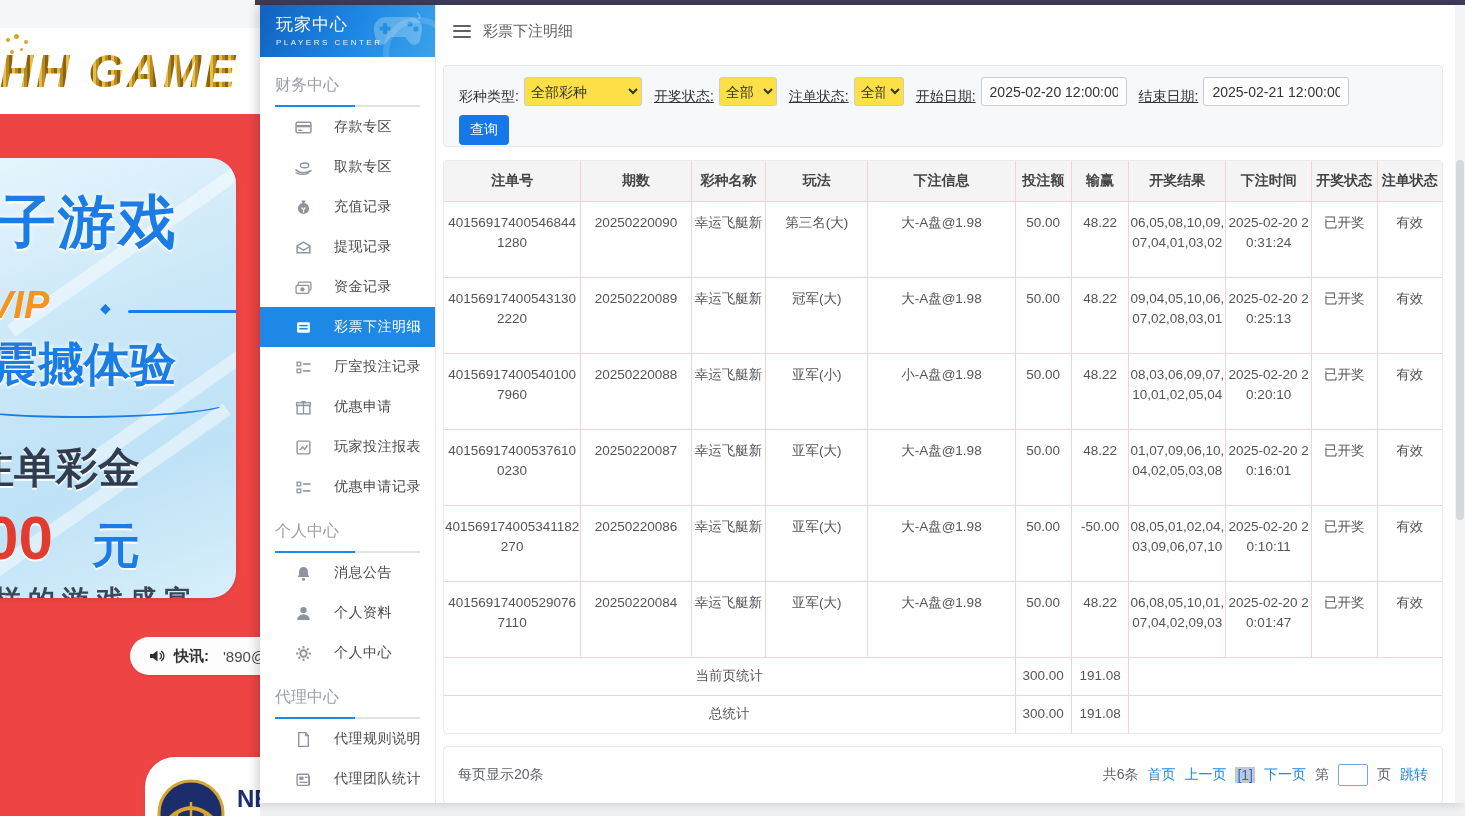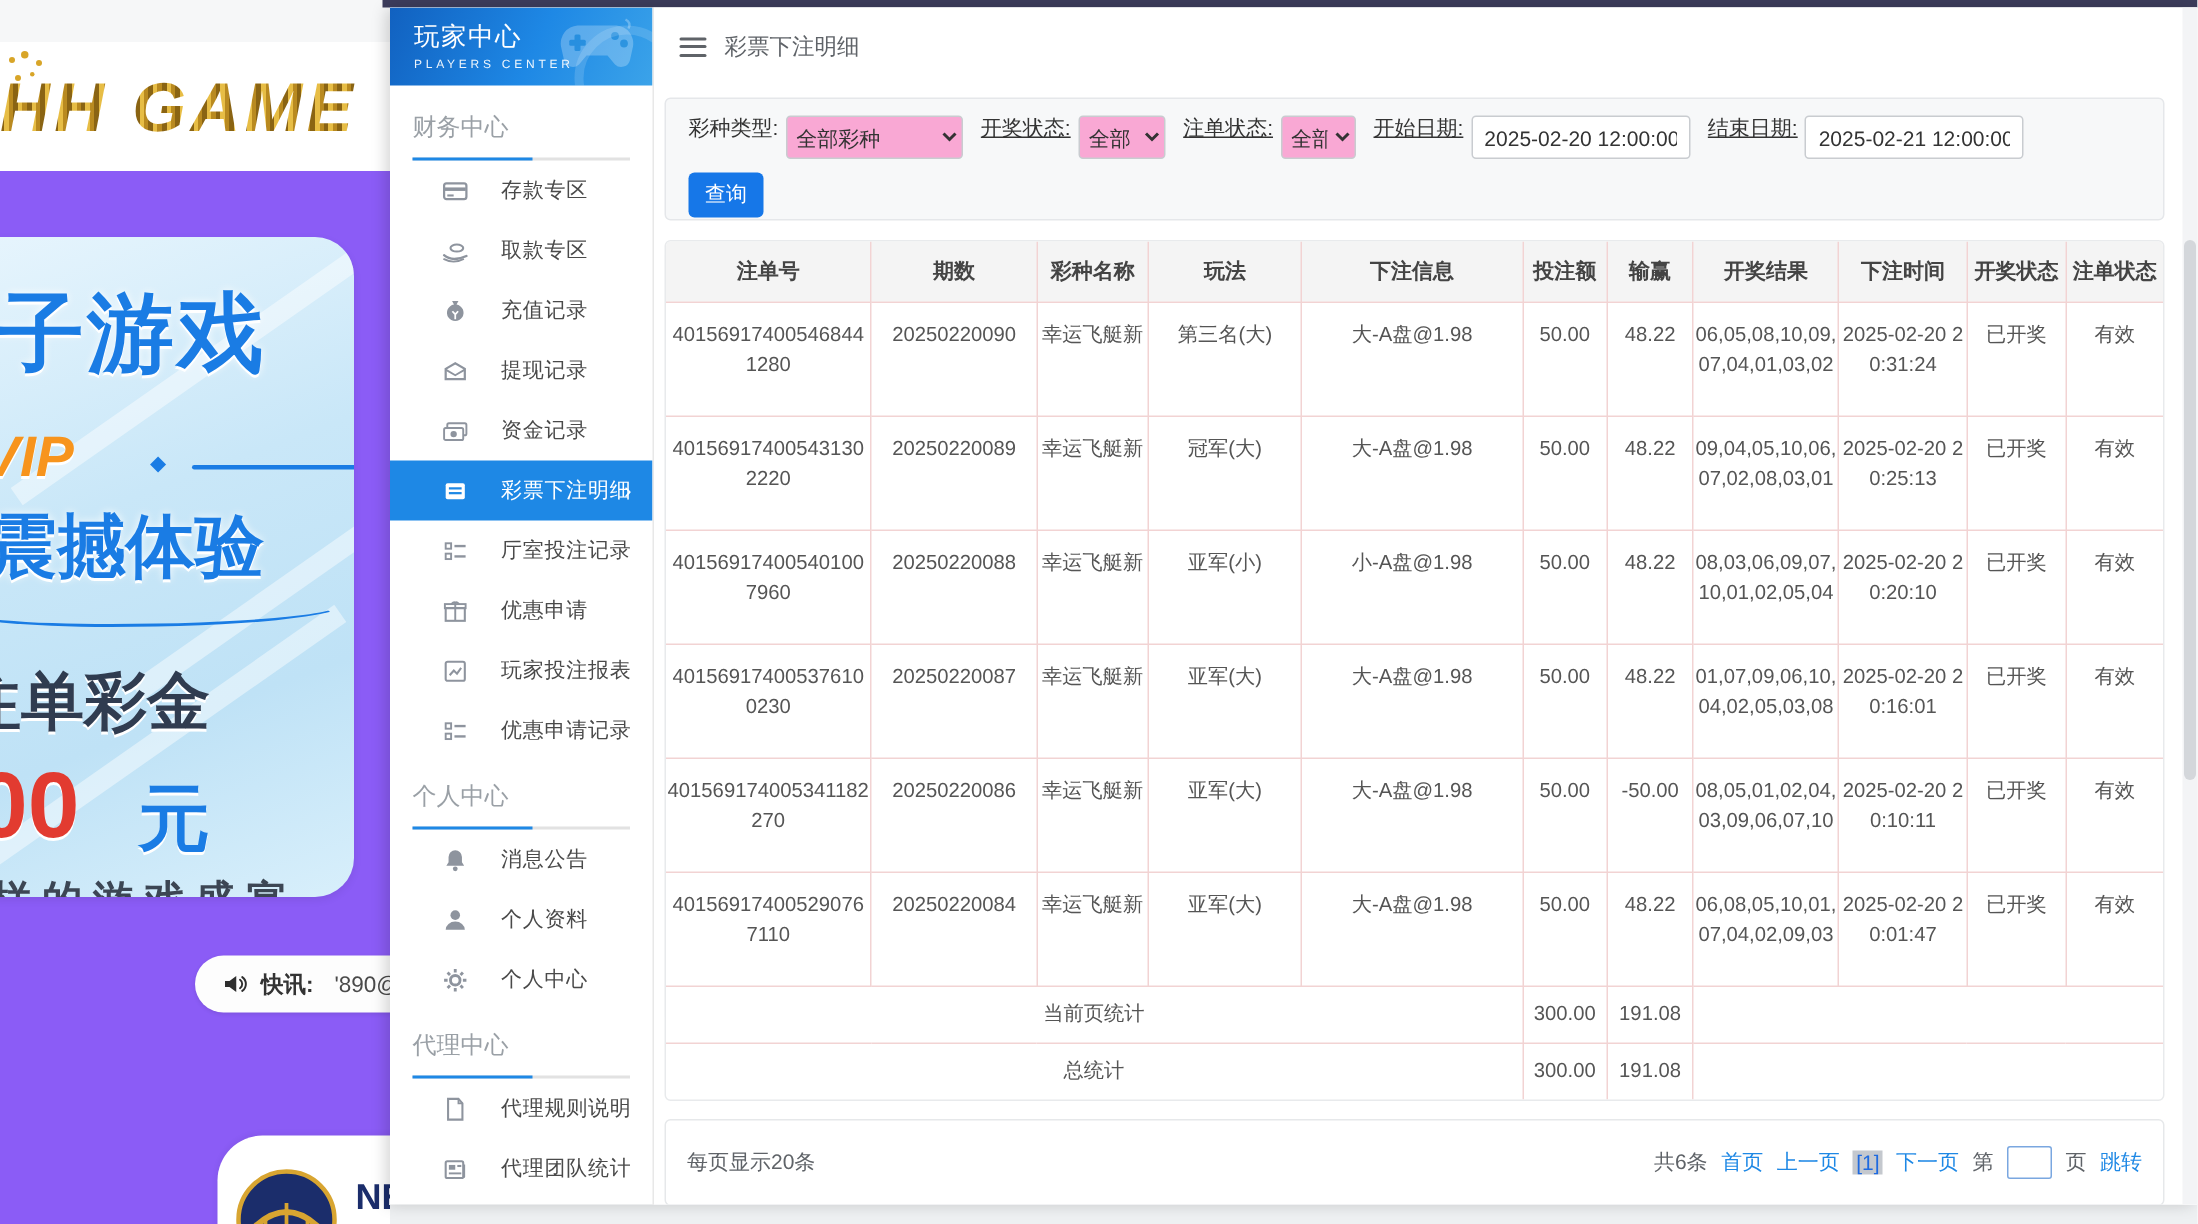--- a/index.html
+++ b/index.html
@@ -1,20 +1,20 @@
 <!DOCTYPE html>
 <html><head>
 <meta charset="utf-8">
 <style>
   * { margin:0; padding:0; box-sizing:border-box; }
   html,body { width:1465px; height:816px; overflow:hidden; }
   body { position:relative; background:#eef0f2; font-family:"Liberation Sans","DejaVu Sans",sans-serif; color:#555; }
 
   
-  .bg-left { position:absolute; left:0; top:0; width:260px; height:816px; background:#8b5cf6; overflow:hidden; }
+  .bg-left { position:absolute; left:0; top:0; width:260px; height:816px; background:#ef4444; overflow:hidden; }
   .bg-topstrip { position:absolute; left:0; top:0; width:260px; height:28px; background:#f6f7f8; }
   .logo-band { position:absolute; left:0; top:28px; width:260px; height:86px; background:#ffffff; overflow:hidden; }
   .hh-logo { position:absolute; left:0px; top:16px; font-size:46px; font-weight:900; font-style:italic; letter-spacing:3px; white-space:nowrap;
     background:repeating-linear-gradient(90deg,#8a6413 0 3px,#e7bd45 3px 6px,#b98a20 6px 9px);
     -webkit-background-clip:text; background-clip:text; color:transparent; }
   .logo-dot { position:absolute; border-radius:50%; background:#d8a528; }
 
   .promo-banner { position:absolute; left:-26px; top:158px; width:262px; height:440px; border-radius:26px;
     background:linear-gradient(160deg,#e7f5fd 0%,#c9e7f8 40%,#bfe2f6 70%,#d8effb 100%); overflow:hidden;
     box-shadow:0 2px 6px rgba(0,0,0,.08); }
@@ -69,24 +69,24 @@
   .sb-chevron { position:absolute; right:14px; font-size:15px; color:#fff; }
 
   
   .main { flex:1; position:relative; background:#fff; overflow:hidden; }
   .topbar { height:52px; display:flex; align-items:center; padding-left:17px; color:#5f6368; }
   .hamburger { width:18px; height:13px; display:flex; flex-direction:column; justify-content:space-between; cursor:pointer; }
   .hamburger span { display:block; height:2px; background:#5f6368; border-radius:1px; }
   .topbar-title { margin-left:12px; font-size:15px; color:#5f6368; }
 
   .filter-card { margin:8px 22px 0 7px; height:82px; background:#f7f8f9; border:1px solid #e5e7ea; border-radius:4px; padding:11px 0 0 15px; }
-  .filter-row { display:flex; align-items:flex-start; font-size:14px; color:#333; }
+  .filter-row { display:flex; align-items:flex-end; font-size:14px; color:#333; }
   .filter-row label { margin-right:5px; }
   .filter-row .gap { margin-left:12px;text-decoration:underline; }
-  select { height:29px; border:1px solid #c9ccd0; border-radius:3px; background:#f9a8d4; color:#333; font-size:14px; font-family:inherit; padding:0 2px; }
+  select { height:29px; border:1px solid #c9ccd0; border-radius:3px; background:#fde047; color:#333; font-size:14px; font-family:inherit; padding:0 2px; }
   .sel-lottery { width:118px; }
   .sel-draw { width:58px; }
   .sel-bet { width:50px; }
   input.date-input { width:146px; height:29px; border:1px solid #c9ccd0; border-radius:3px; color:#333; font-size:14px; font-family:inherit; padding:0 8px; background:#fff; }
   .search-btn { margin-top:9px; width:50px; height:30px; background:#1677e8; border:none; border-radius:4px; color:#fff; font-size:14px; font-family:inherit; cursor:pointer; }
 
   .table-wrap { margin:13px 22px 0 7px; border:1px solid #e8eaec; border-radius:4px; overflow:hidden; }
   table { width:100%; border-collapse:collapse; table-layout:fixed; font-size:13.5px; }
   th { height:40px; background:#f4f4f4; color:#444; font-weight:bold; font-size:14px; border:1px solid #f2d3d3; border-top:none; padding:0; }
   th:first-child { border-left:none; } th:last-child { border-right:none; }

